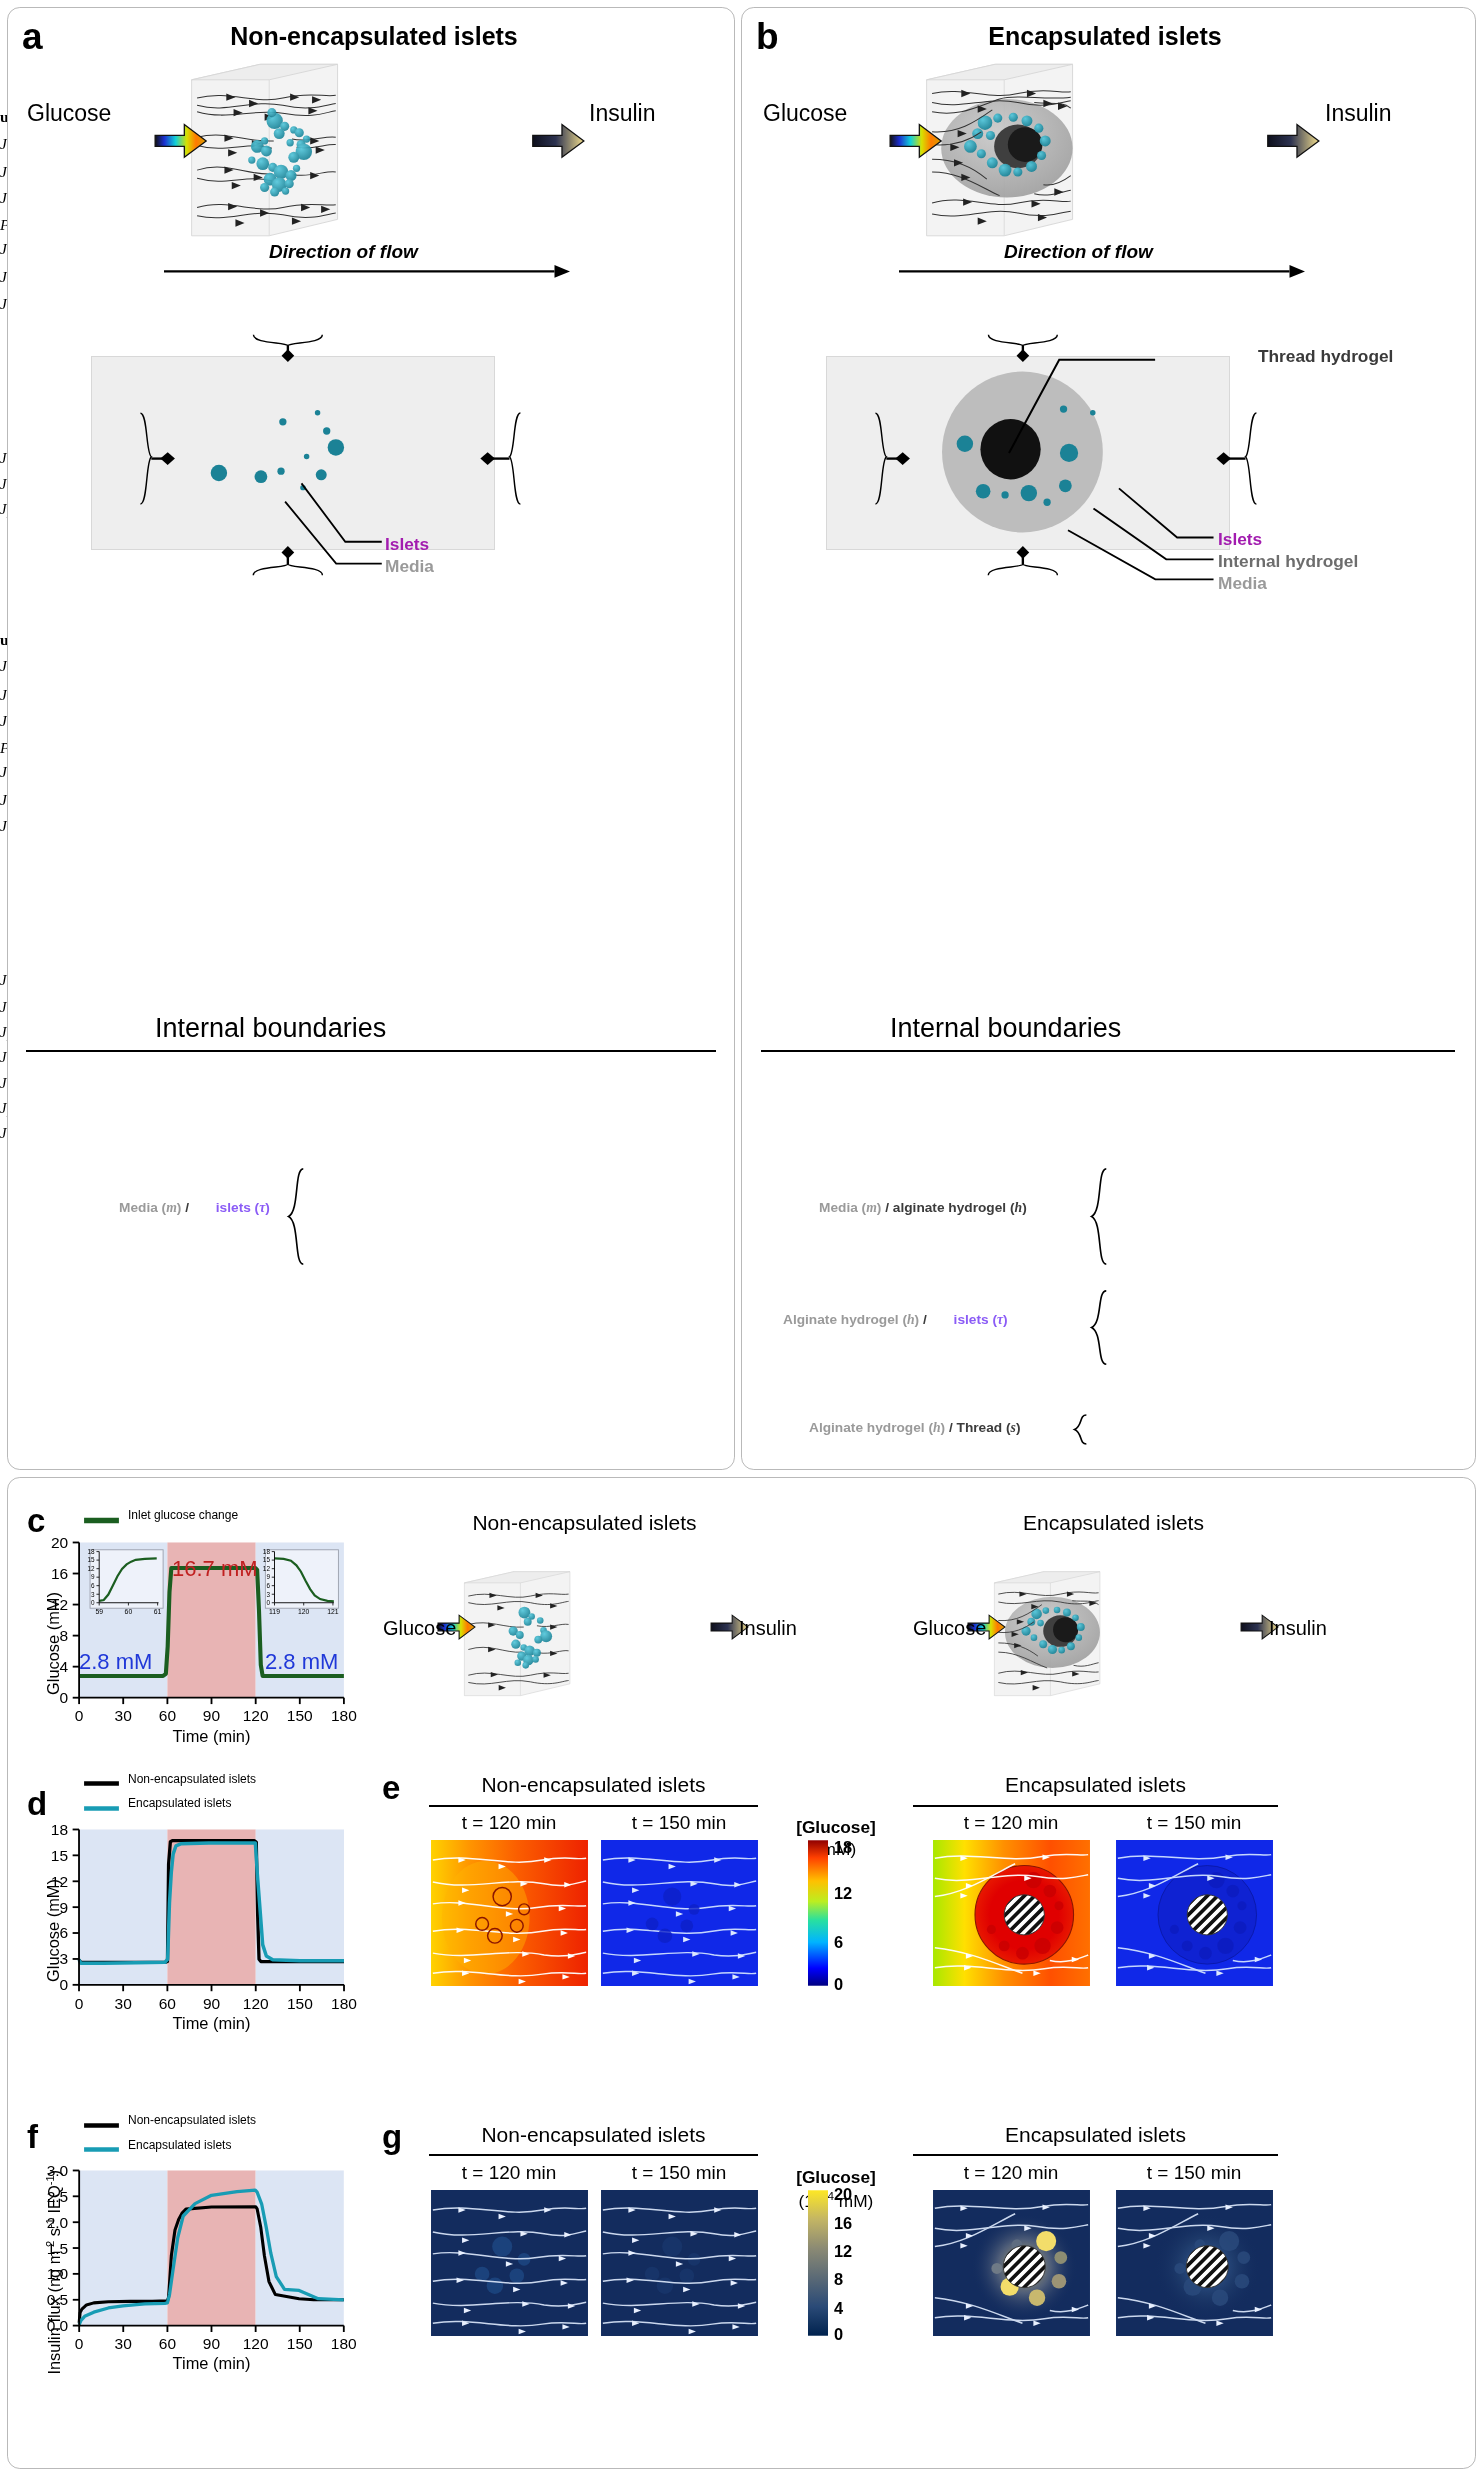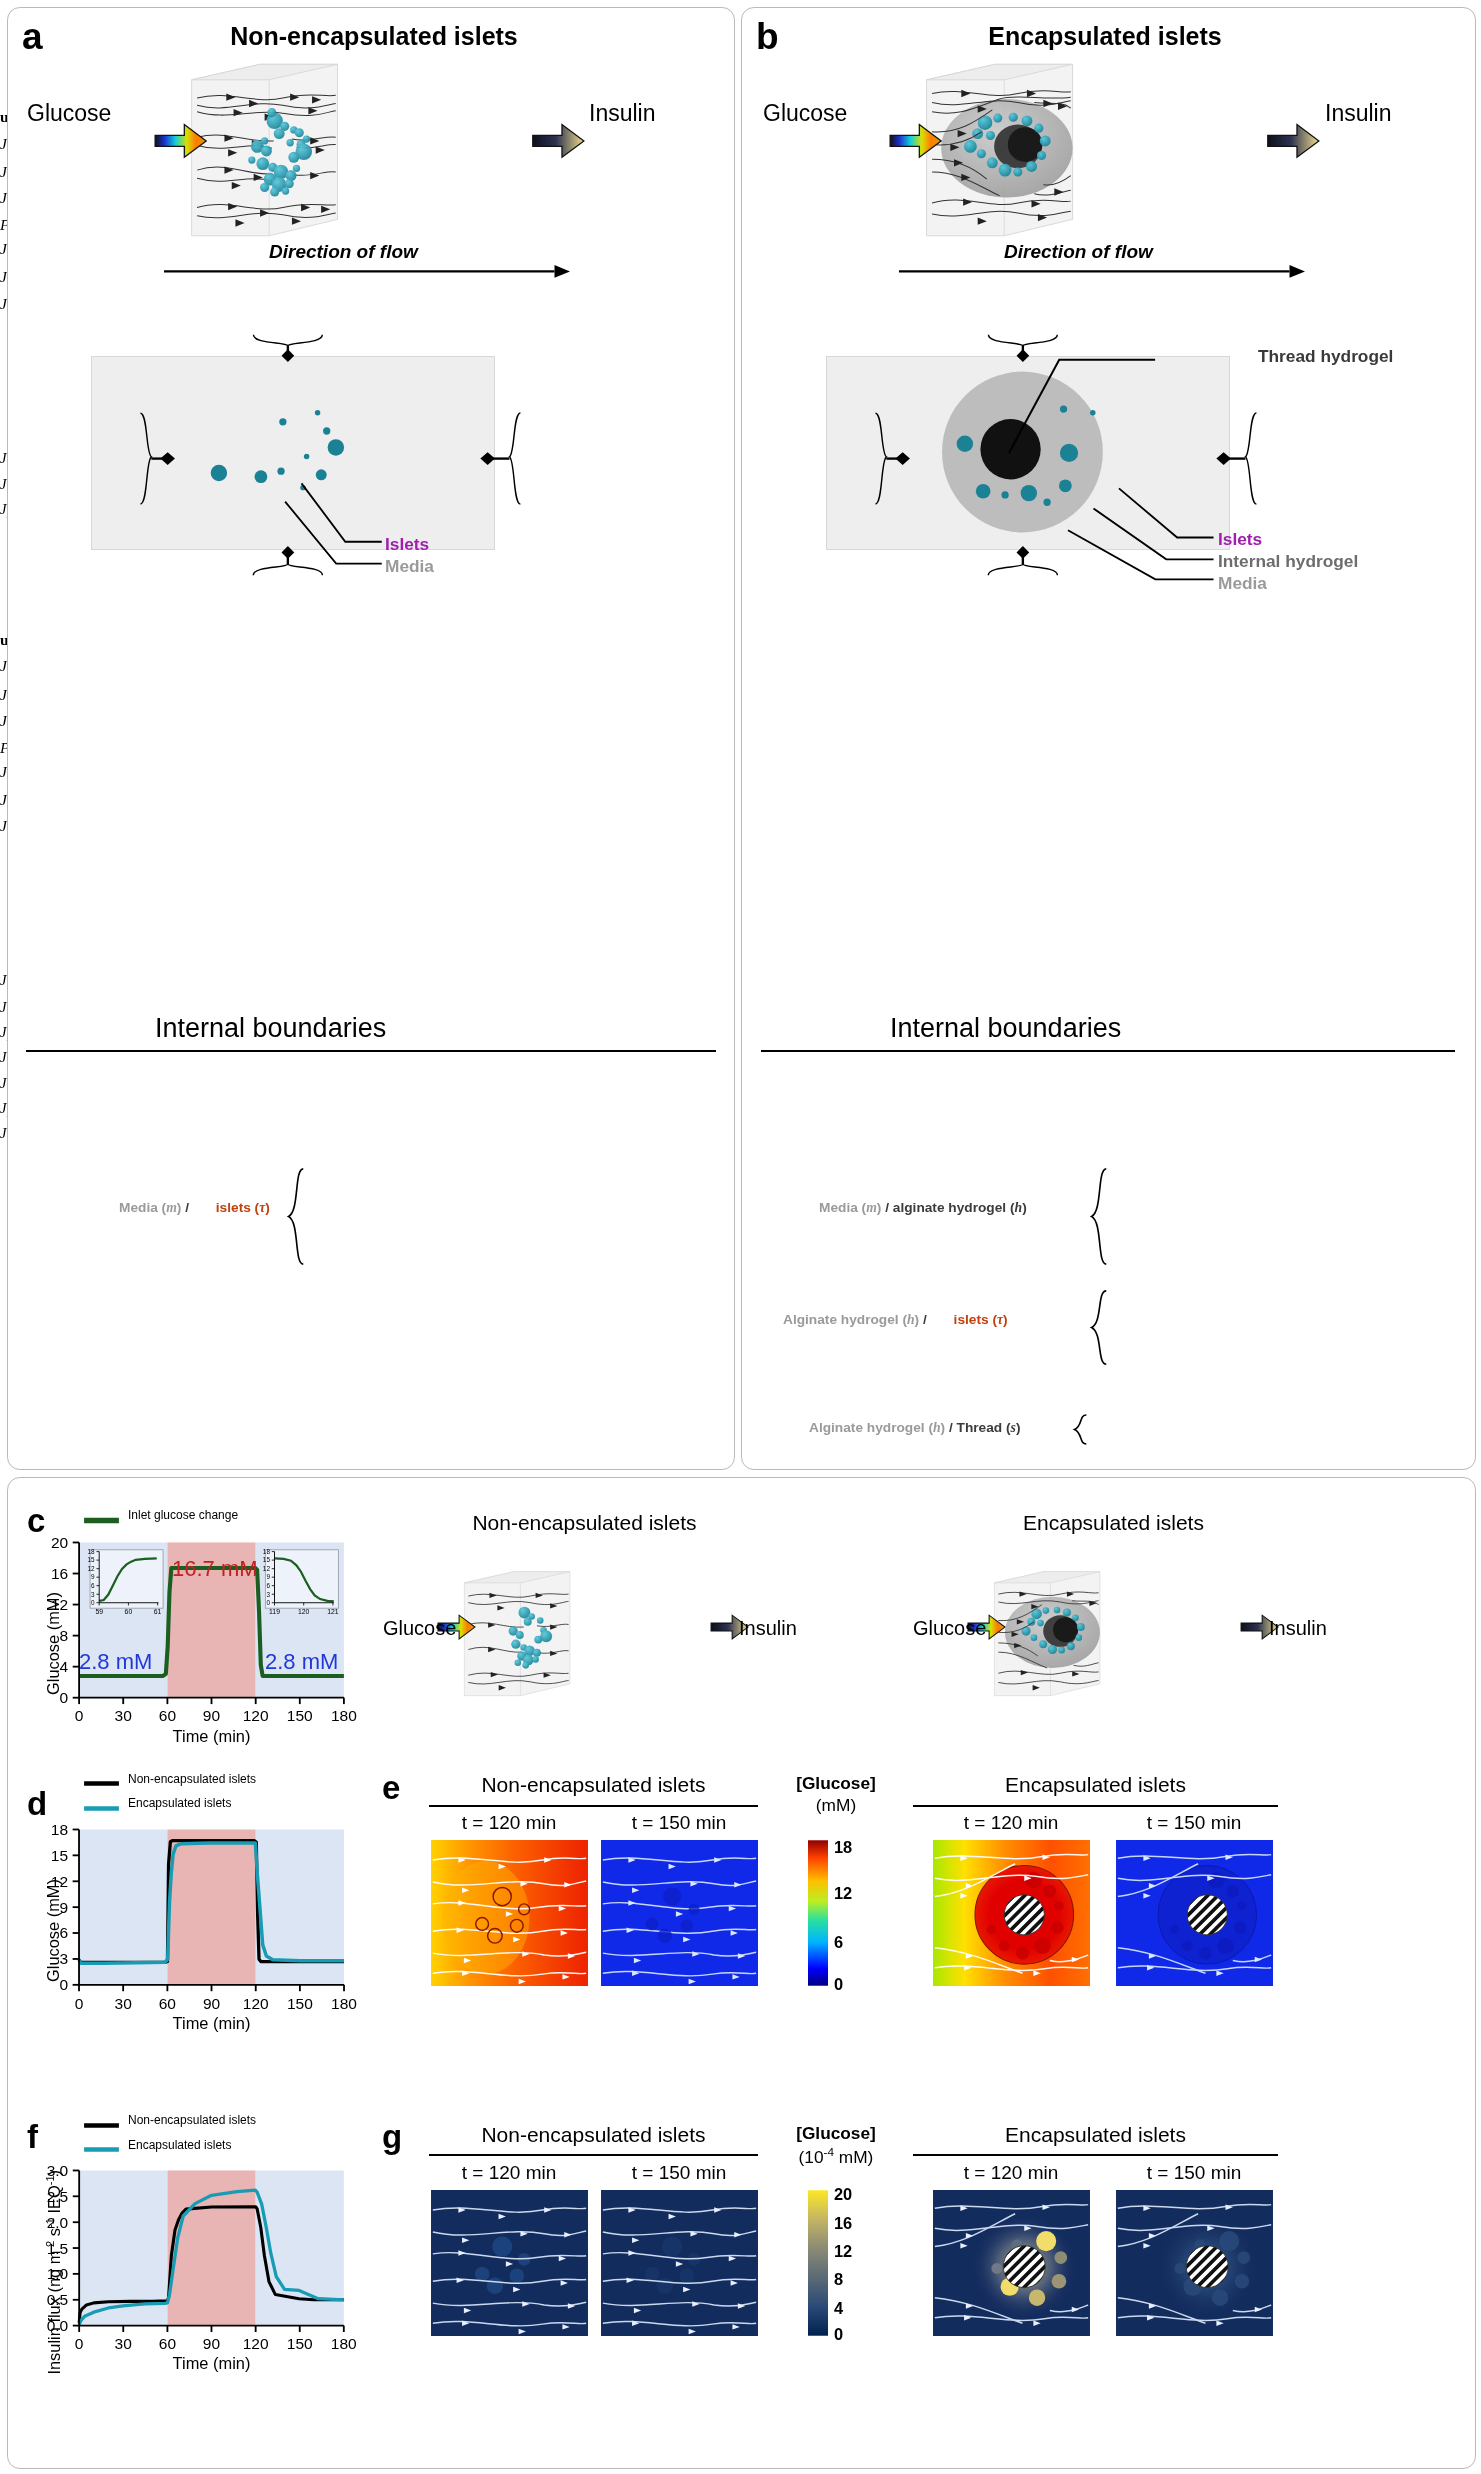--- a/index.html
+++ b/index.html
@@ -17,27 +17,27 @@
   .up{font-style:normal;}
   .dirflow{position:absolute;font-style:italic;font-weight:bold;font-size:19px;}
   .domainbox{position:absolute;background:#eeeeee;border:0.9px solid #d8d8d8;}
   .cap{position:absolute;font-size:17.3px;font-weight:bold;}
   .cap-islets{color:#a21caf;}
   .cap-media{color:#9a9a9a;}
   .cap-gel{color:#6d6d6d;}
   .intbound{position:absolute;font-size:27px;text-align:left;}
   .hrule{position:absolute;background:#000;height:1.5px;}
   .bc-tag{position:absolute;font-size:13.7px;font-weight:bold;color:#8c8c8c;white-space:nowrap;}
-  .bc-tag .tealt{color:#c2410c;padding-left:23px;}
+  .bc-tag .tealt{color:#8b5cf6;padding-left:23px;}
   .bc-tag .blk{color:#3c3c3c;}
   .flowlabel{position:absolute;font-size:23px;}
   .legtxt{position:absolute;font-size:12px;}
   .chartname{position:absolute;font-size:21px;text-align:center;font-weight:normal;}
   .tstamp{position:absolute;font-size:19px;text-align:center;}
-  .cbtitle{position:absolute;font-size:17.3px;font-weight:bold;text-align:center;}
+  .cbtitle{position:absolute;font-size:17.3px;font-weight:bold;text-align:center;margin-top:44px;}
   .cbtick{position:absolute;font-size:16.4px;font-weight:bold;}
   svg{display:block;overflow:visible;}
 </style>
 </head>
 <body>
 
 <div class="panel-card" style="left:7.3px;top:7.3px;width:726px;height:1461px;"></div>
 
 <div class="plabel" style="left:22px;top:18px;">a</div>
 <div class="ptitle" style="left:91px;top:22px;width:566px;">Non-encapsulated islets</div>

